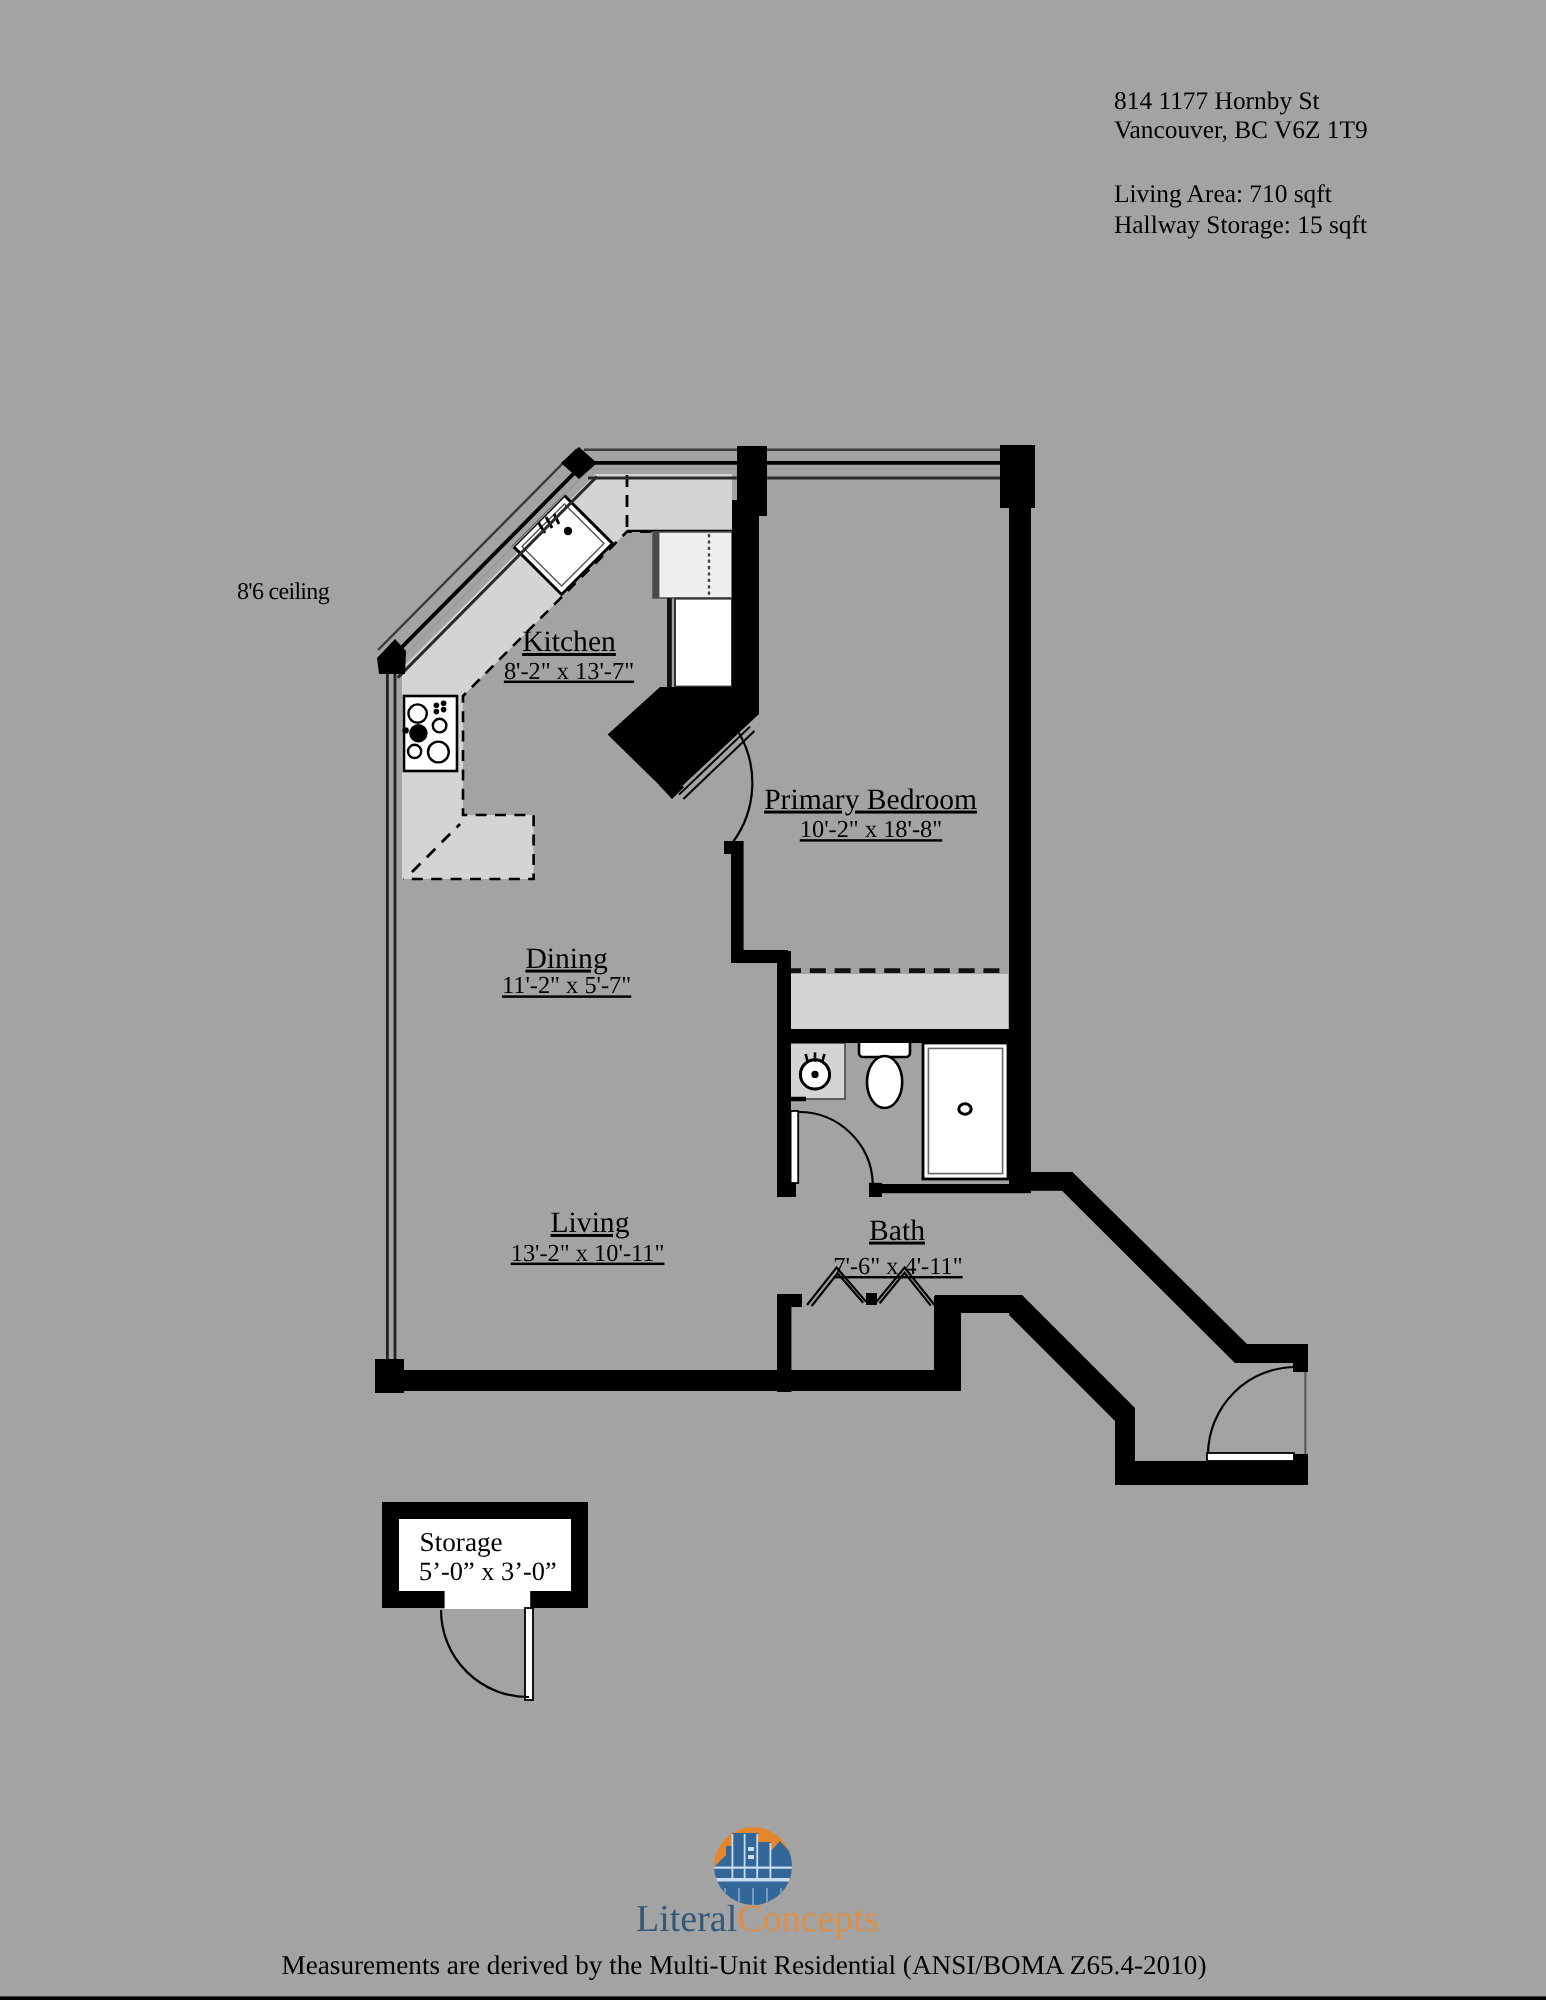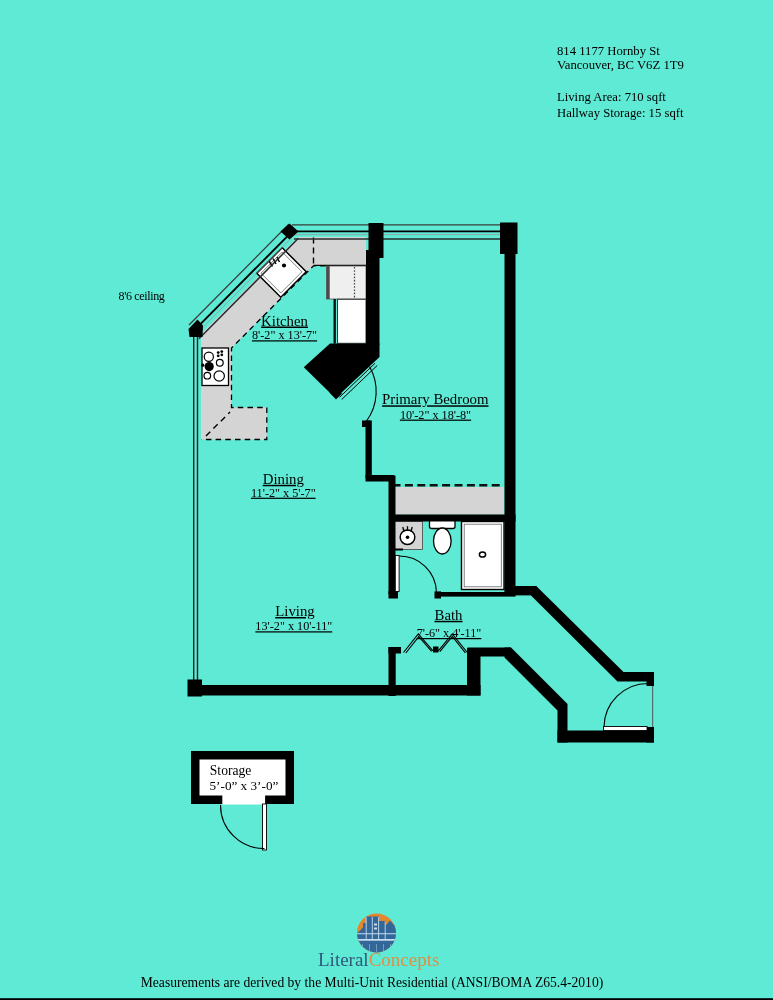--- a/index.html
+++ b/index.html
@@ -1,16 +1,16 @@
 <!DOCTYPE html>
 <html><head>
 <meta charset="utf-8">
 <style>
   html,body{margin:0;padding:0;background:#ffffff;}
-  .page{position:relative;width:773px;height:1000px;background:#5eead4;overflow:hidden;}
+  .page{position:relative;width:773px;height:1000px;background:#a3a3a3;overflow:hidden;}
   svg{position:absolute;left:0;top:0;}
   text{font-family:"Liberation Serif",serif;fill:#000;}
   .lbl{text-decoration:underline;}
 </style>
 </head>
 <body>
 <div class="page">
 <svg width="773" height="1000" viewBox="0 0 773 1000">
 
 <g font-size="12.7">

